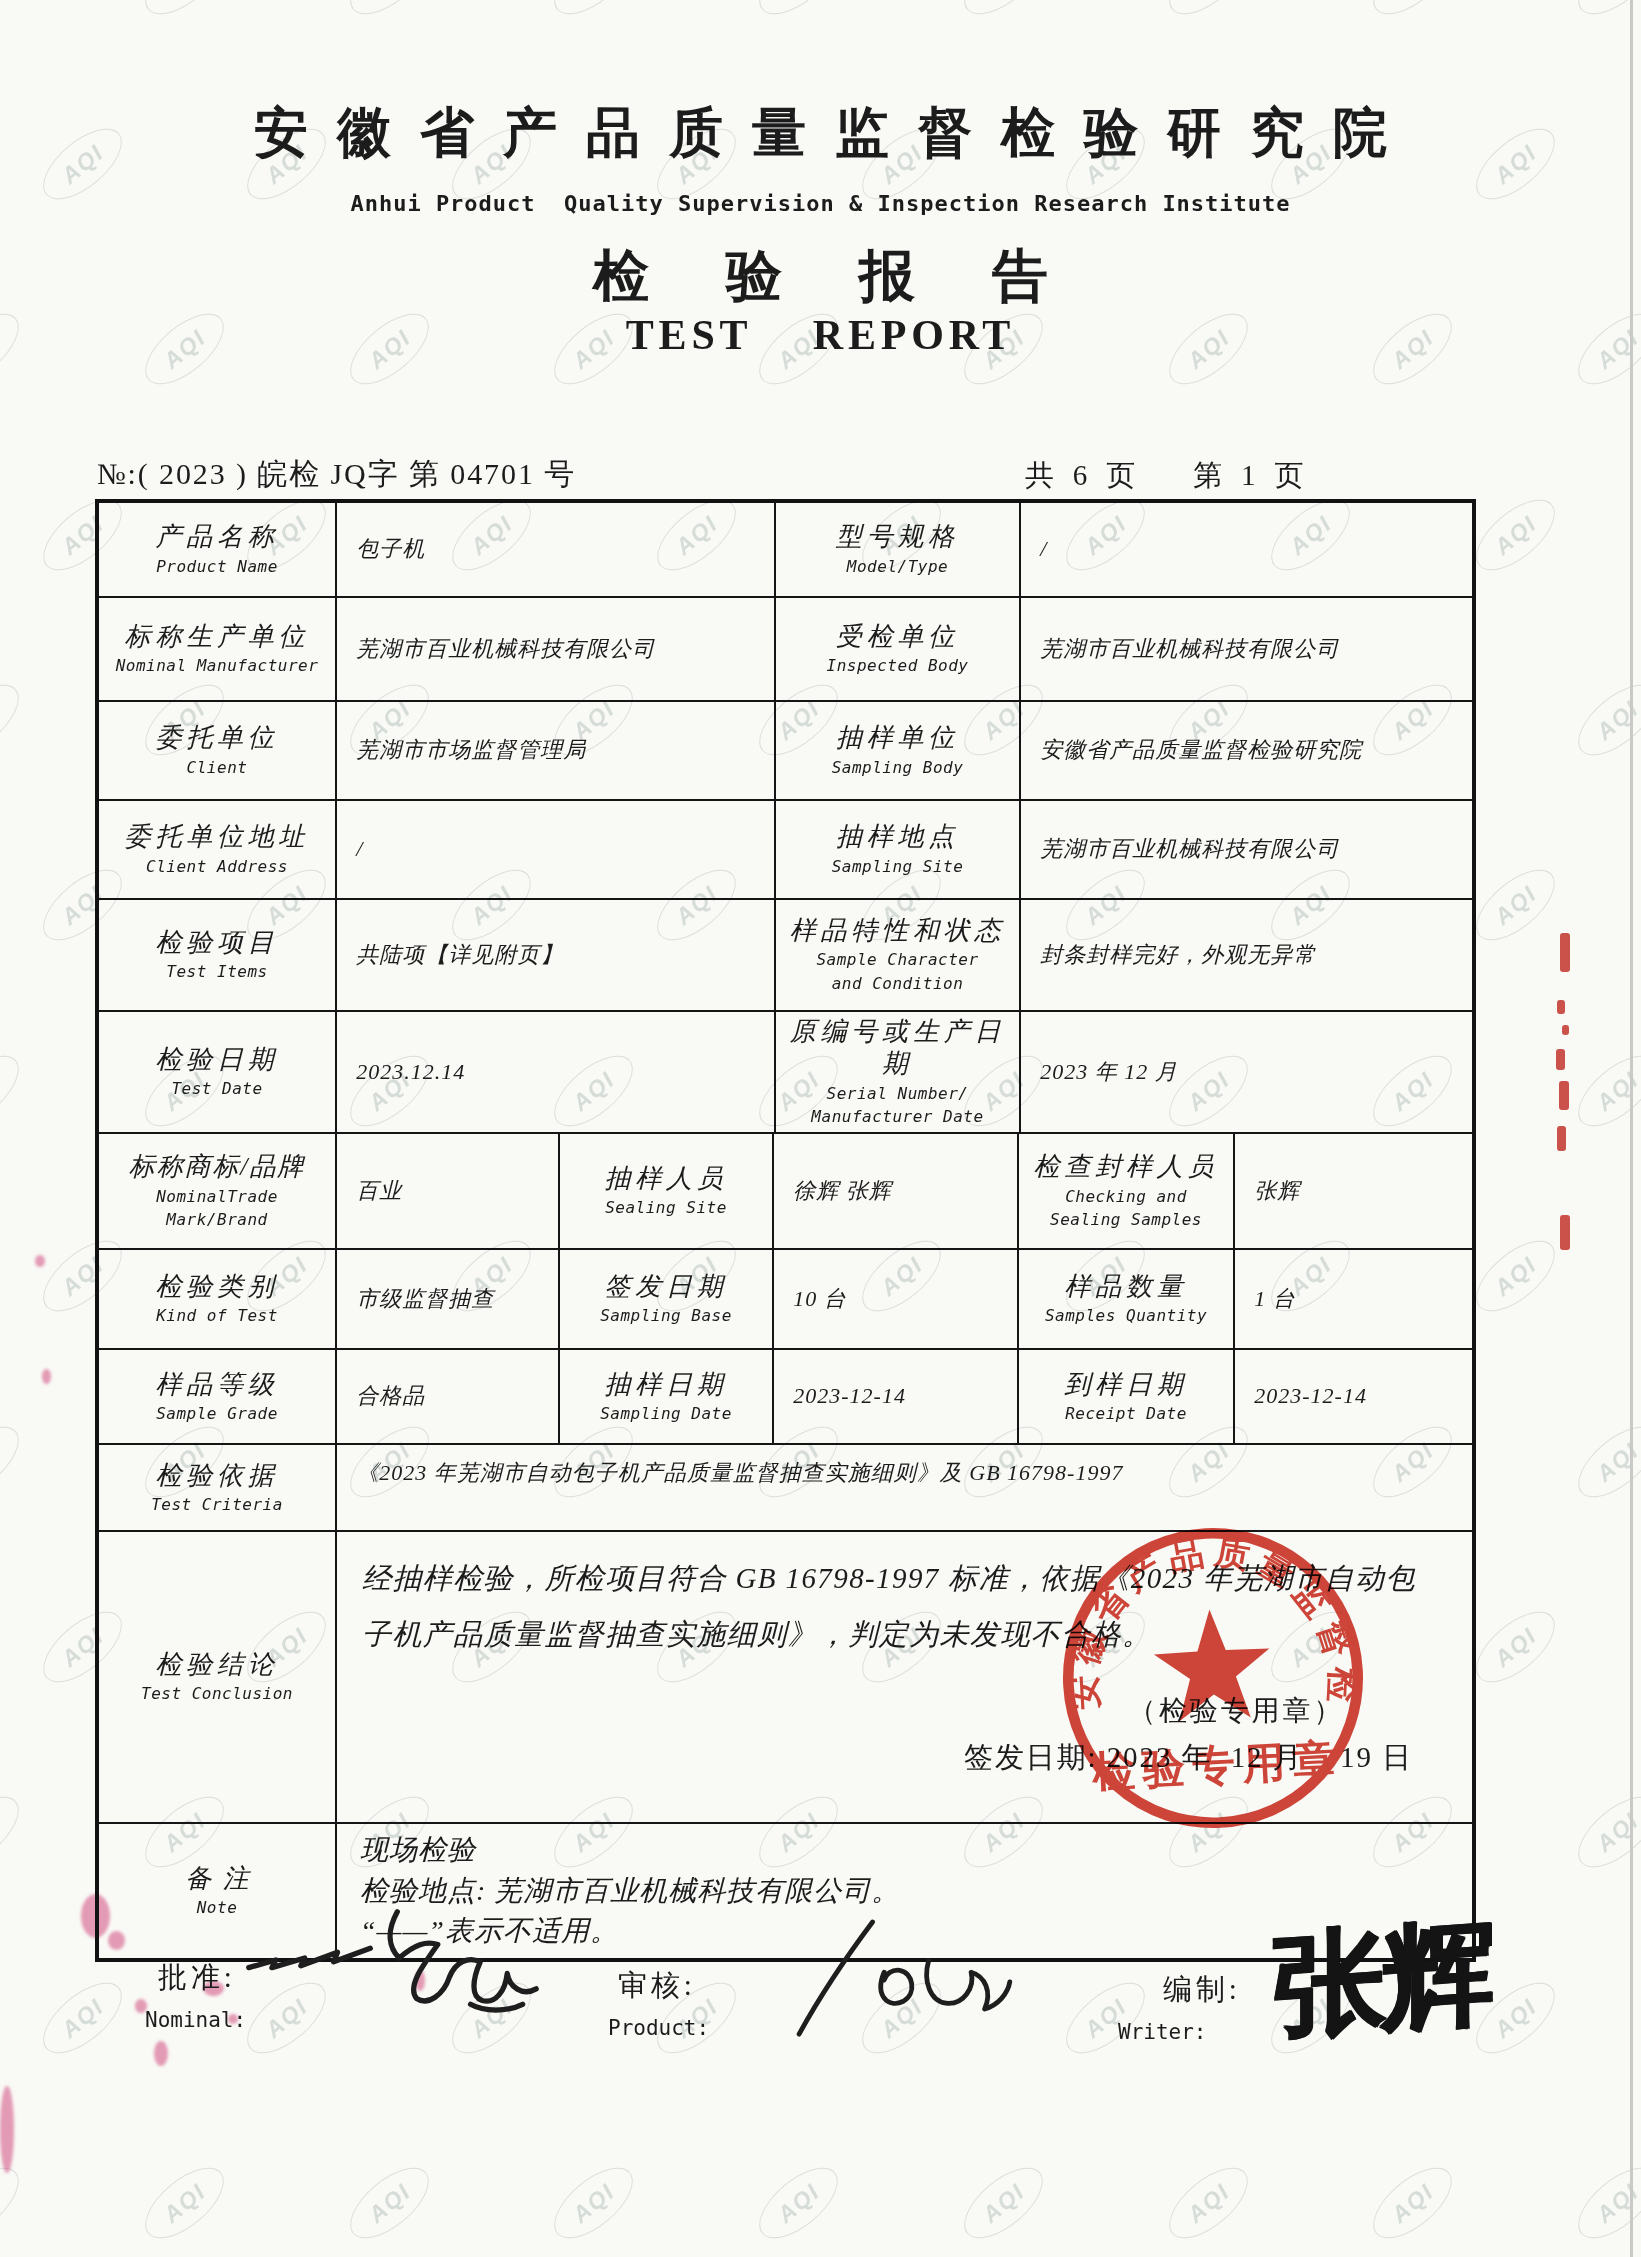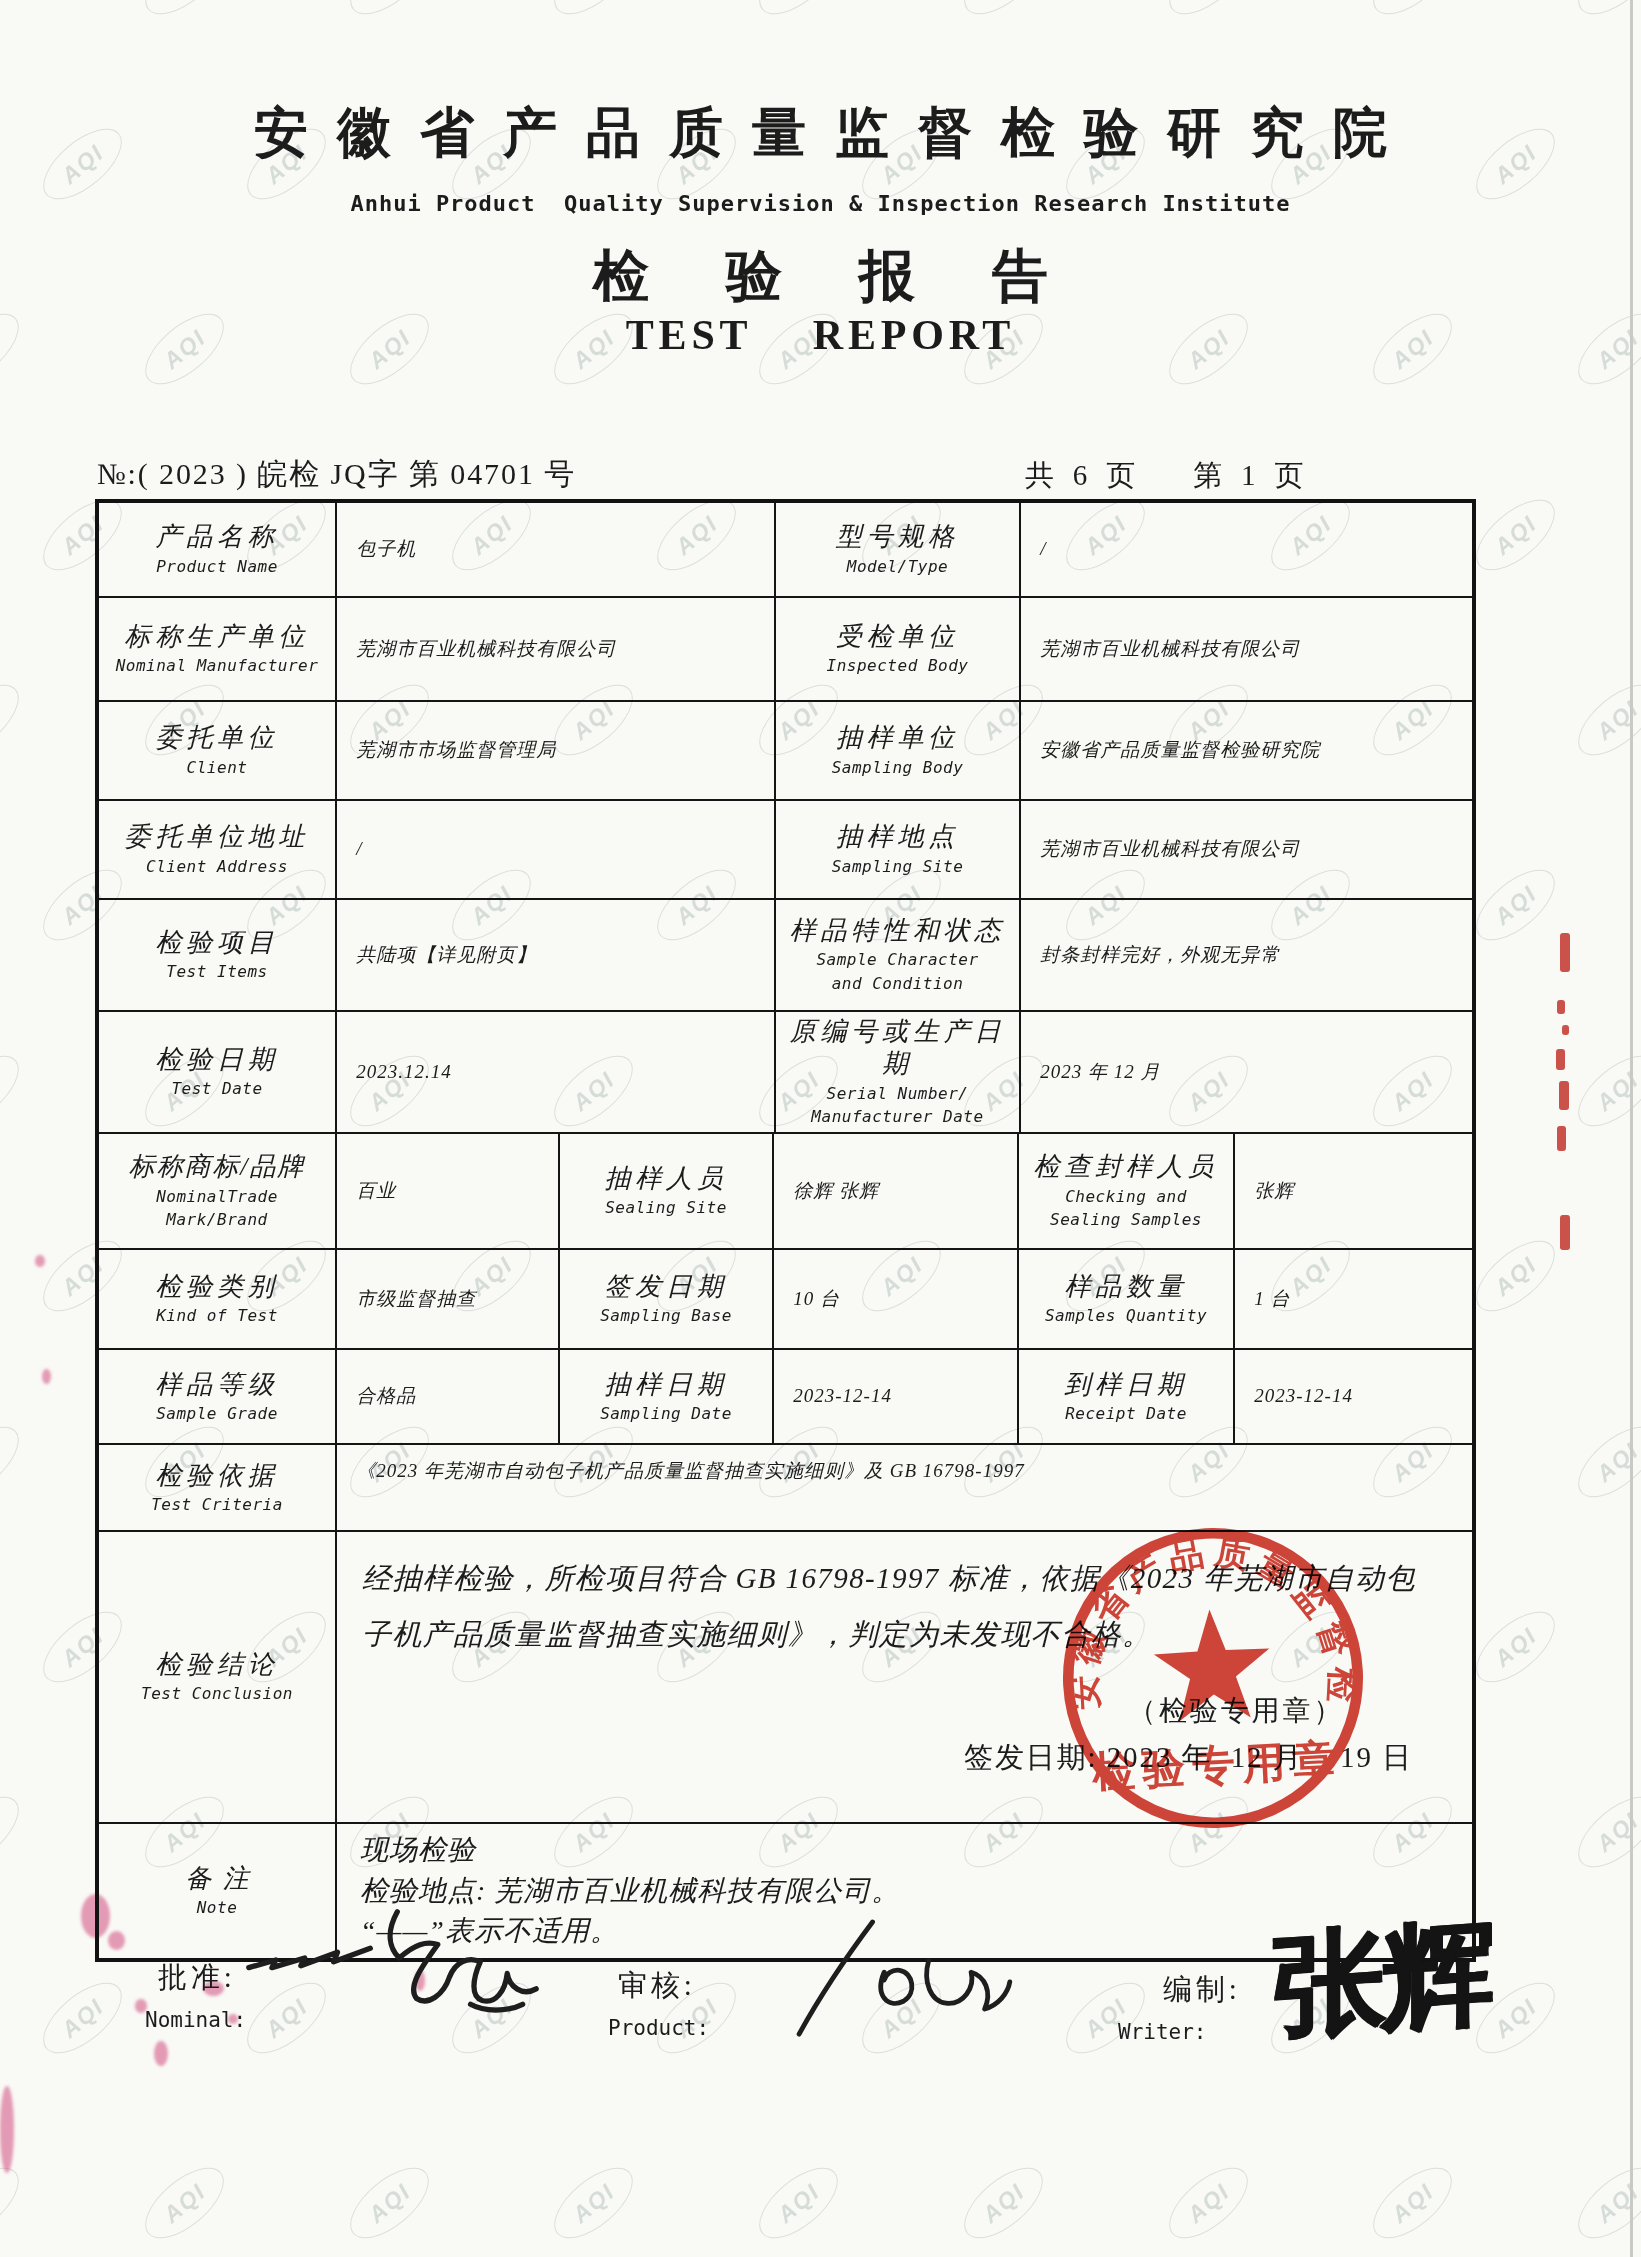--- a/index.html
+++ b/index.html
@@ -30,21 +30,21 @@
   .row:first-child{border-top:none;}
   .c4{grid-template-columns:236px 439px 245px 1fr;}
   .c6{grid-template-columns:236px 223px 214px 245px 216px 1fr;}
   .c2{grid-template-columns:236px 1fr;}
   .cell{border-left:2.9px solid #151515;min-width:0;}
   .cell:first-child{border-left:none;}
   .lbl{display:flex;flex-direction:column;align-items:center;justify-content:center;text-align:center;padding:3.9px 5.8px;}
   .lbl .cn{font-size:26px;letter-spacing:4.8px;line-height:1.25;}
   .lbl .en{font-size:16px;letter-spacing:0.5px;line-height:1.3;margin-top:2.9px;
            font-family:"DejaVu Sans Mono","Liberation Mono",monospace;}
-  .val{display:flex;align-items:center;font-size:19px;padding:5.8px 9.7px 5.8px 19.3px;letter-spacing:1px;line-height:1.4;}
+  .val{display:flex;align-items:center;font-size:22px;padding:5.8px 9.7px 5.8px 19.3px;letter-spacing:1px;line-height:1.4;}
   .val-top{align-items:flex-start;padding-top:13px;}
   .conc-cell{position:relative;display:block;padding:17.4px 44px 0 25px;font-size:29px;line-height:1.95;letter-spacing:1.4px;}
   .note-cell{display:flex;flex-direction:column;justify-content:center;font-size:28px;line-height:1.45;
              padding:5.8px 9.7px 5.8px 23px;letter-spacing:1px;}
   
   .stamp-note{position:absolute;left:1128px;top:1692px;font-size:28px;letter-spacing:2.9px;z-index:2;}
   .issue-date{position:absolute;left:964px;top:1738px;font-size:29px;white-space:pre;letter-spacing:1.9px;z-index:2;}
   .seal{position:absolute;left:1049px;top:1514px;width:328px;height:328px;z-index:3;
         mix-blend-mode:multiply;opacity:.92;transform:rotate(-3deg);}
   

